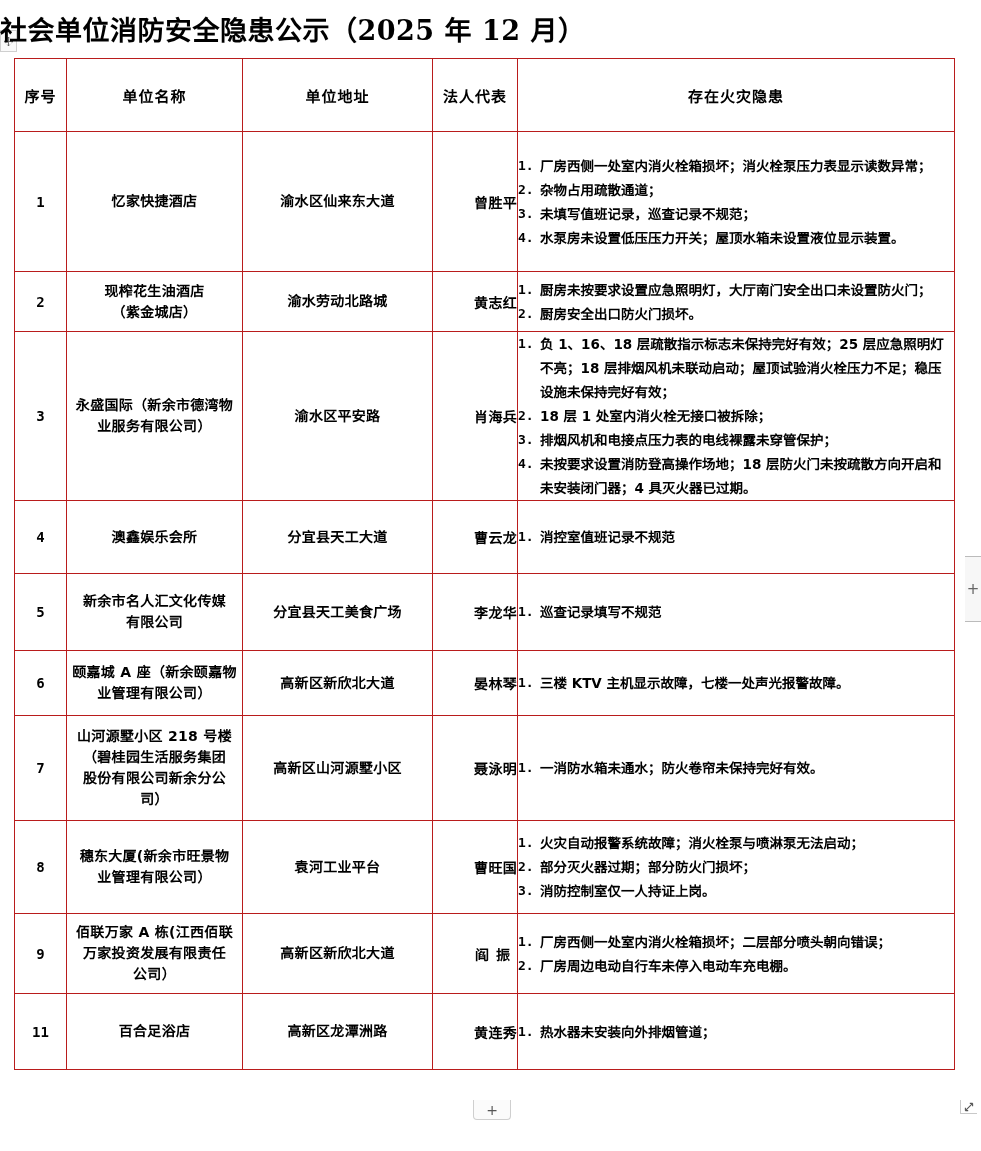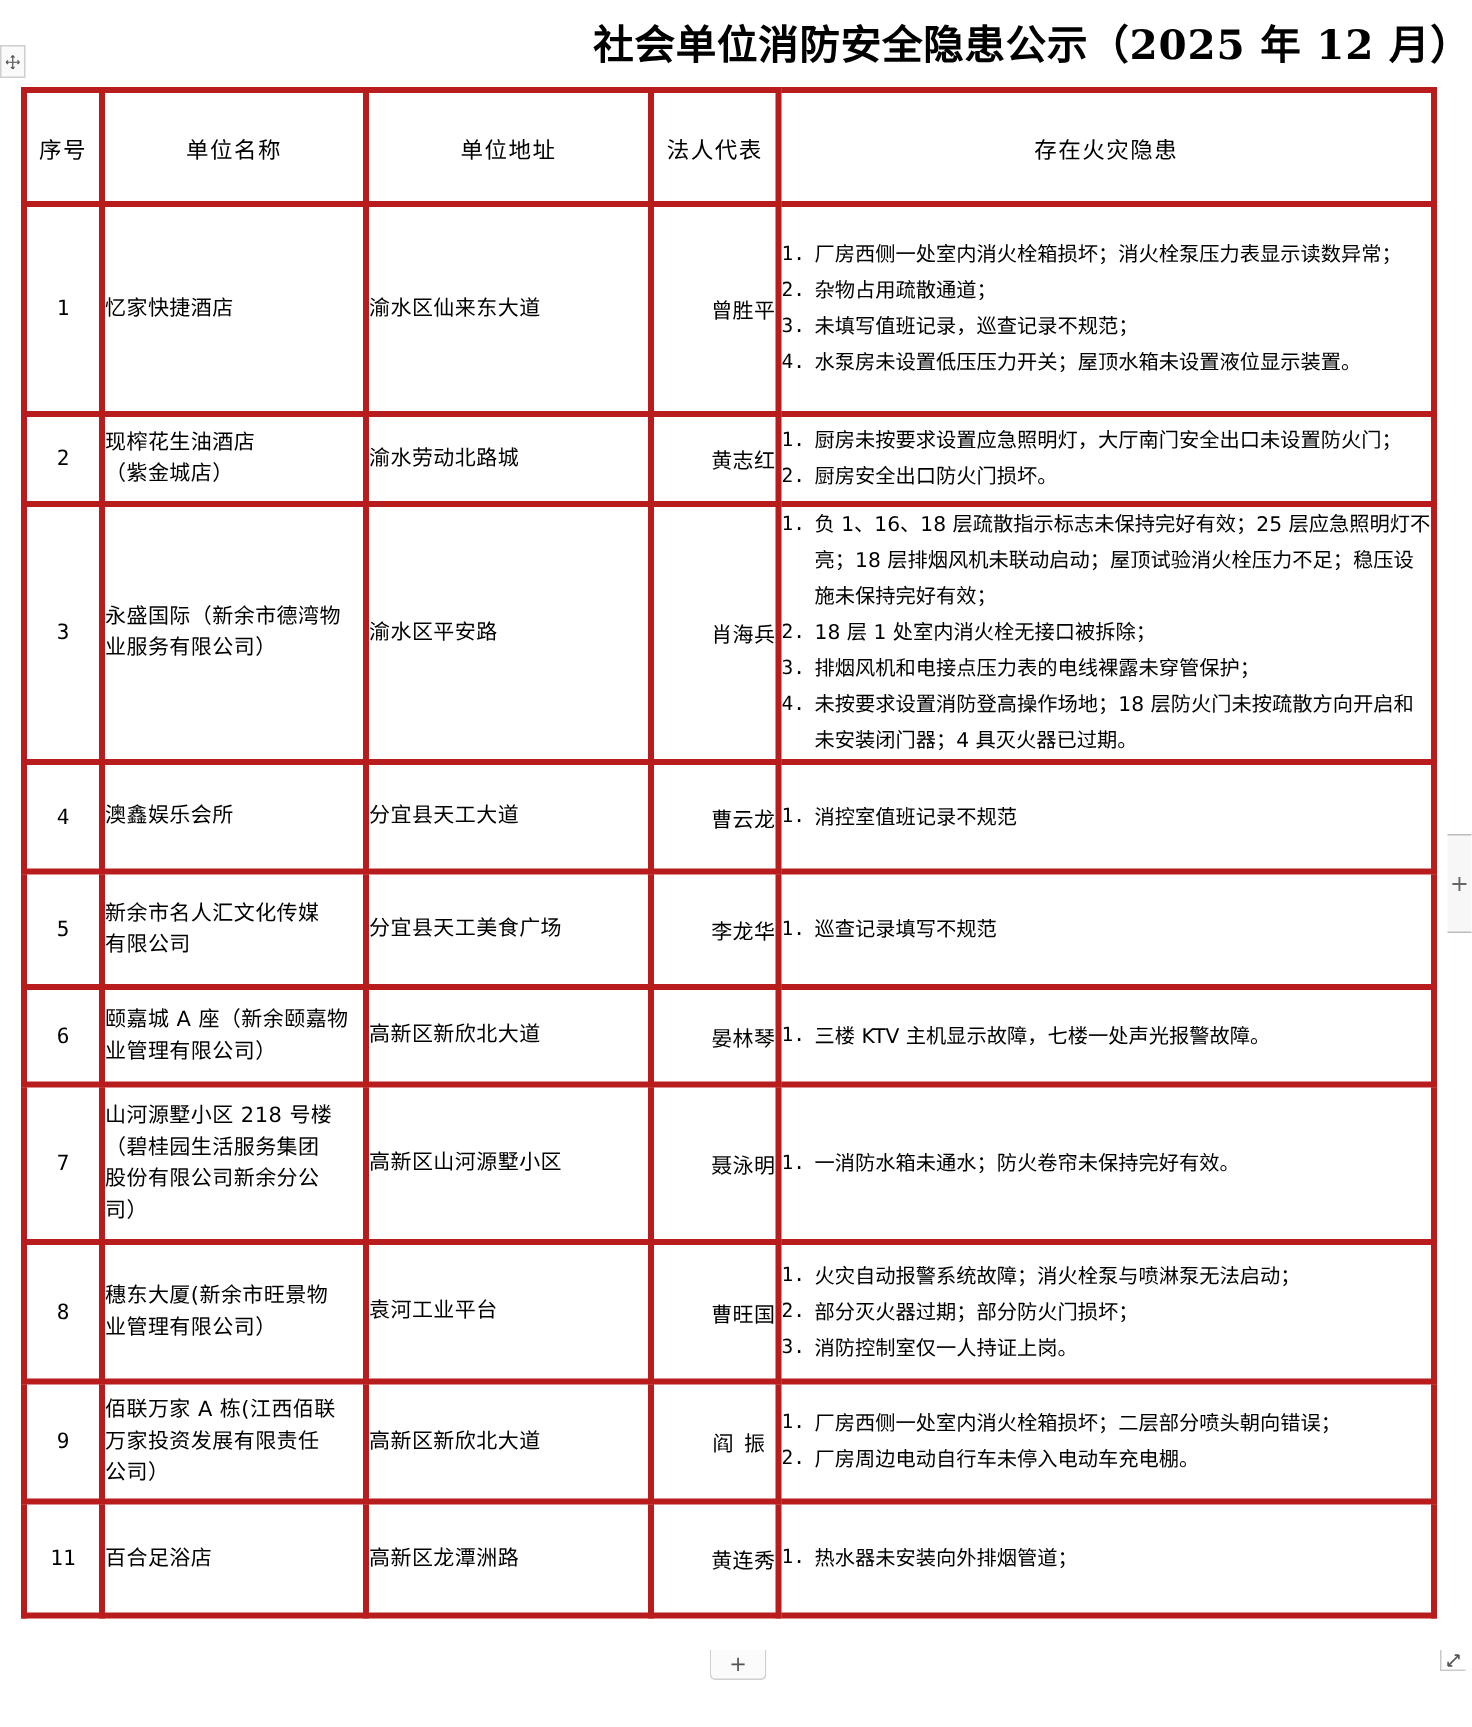--- a/index.html
+++ b/index.html
@@ -23,21 +23,21 @@
     width: 981px;
     height: 1151px;
   }
 
   
   .doc-title {
     position: absolute;
     left: 0;
     top: 14px;
     width: 981px;
-    text-align: right;
+    text-align: left;
     font-family: "DejaVu Serif", "Liberation Serif", serif;
     font-weight: 700;
     font-size: 27px;
     line-height: 34px;
     letter-spacing: 0.5px;
     white-space: nowrap;
   }
 
   
   .move-handle {
@@ -62,41 +62,42 @@
     top: 58px;
     width: 940px;
   }
   table.grid {
     border-collapse: collapse;
     table-layout: fixed;
     width: 940px;
     background: #fff;
   }
   table.grid td, table.grid th {
-    border: 4px solid #b91c1c;
+    border: 1px solid #b91c1c;
     padding: 0;
     vertical-align: middle;
-    font-weight: normal;
+    font-weight: bold;
   }
 
   col.c-no    { width: 52px; }
   col.c-name  { width: 176px; }
   col.c-addr  { width: 190px; }
   col.c-rep   { width: 85px; }
   col.c-haz   { width: 437px; }
 
   .hdr td {
     height: 72px;
     text-align: center;
     font-size: 15px;
     font-family: "DejaVu Sans", "Liberation Sans", sans-serif;
     letter-spacing: 1px;
   }
 
   .cell-center {
+    text-align: center;
     font-size: 14px;
     line-height: 21px;
     padding: 3px 4px;
     letter-spacing: 0.3px;
   }
   .cell-no {
     text-align: center;
     font-size: 14px;
     font-family: "DejaVu Sans Mono", "Liberation Mono", monospace;
   }

